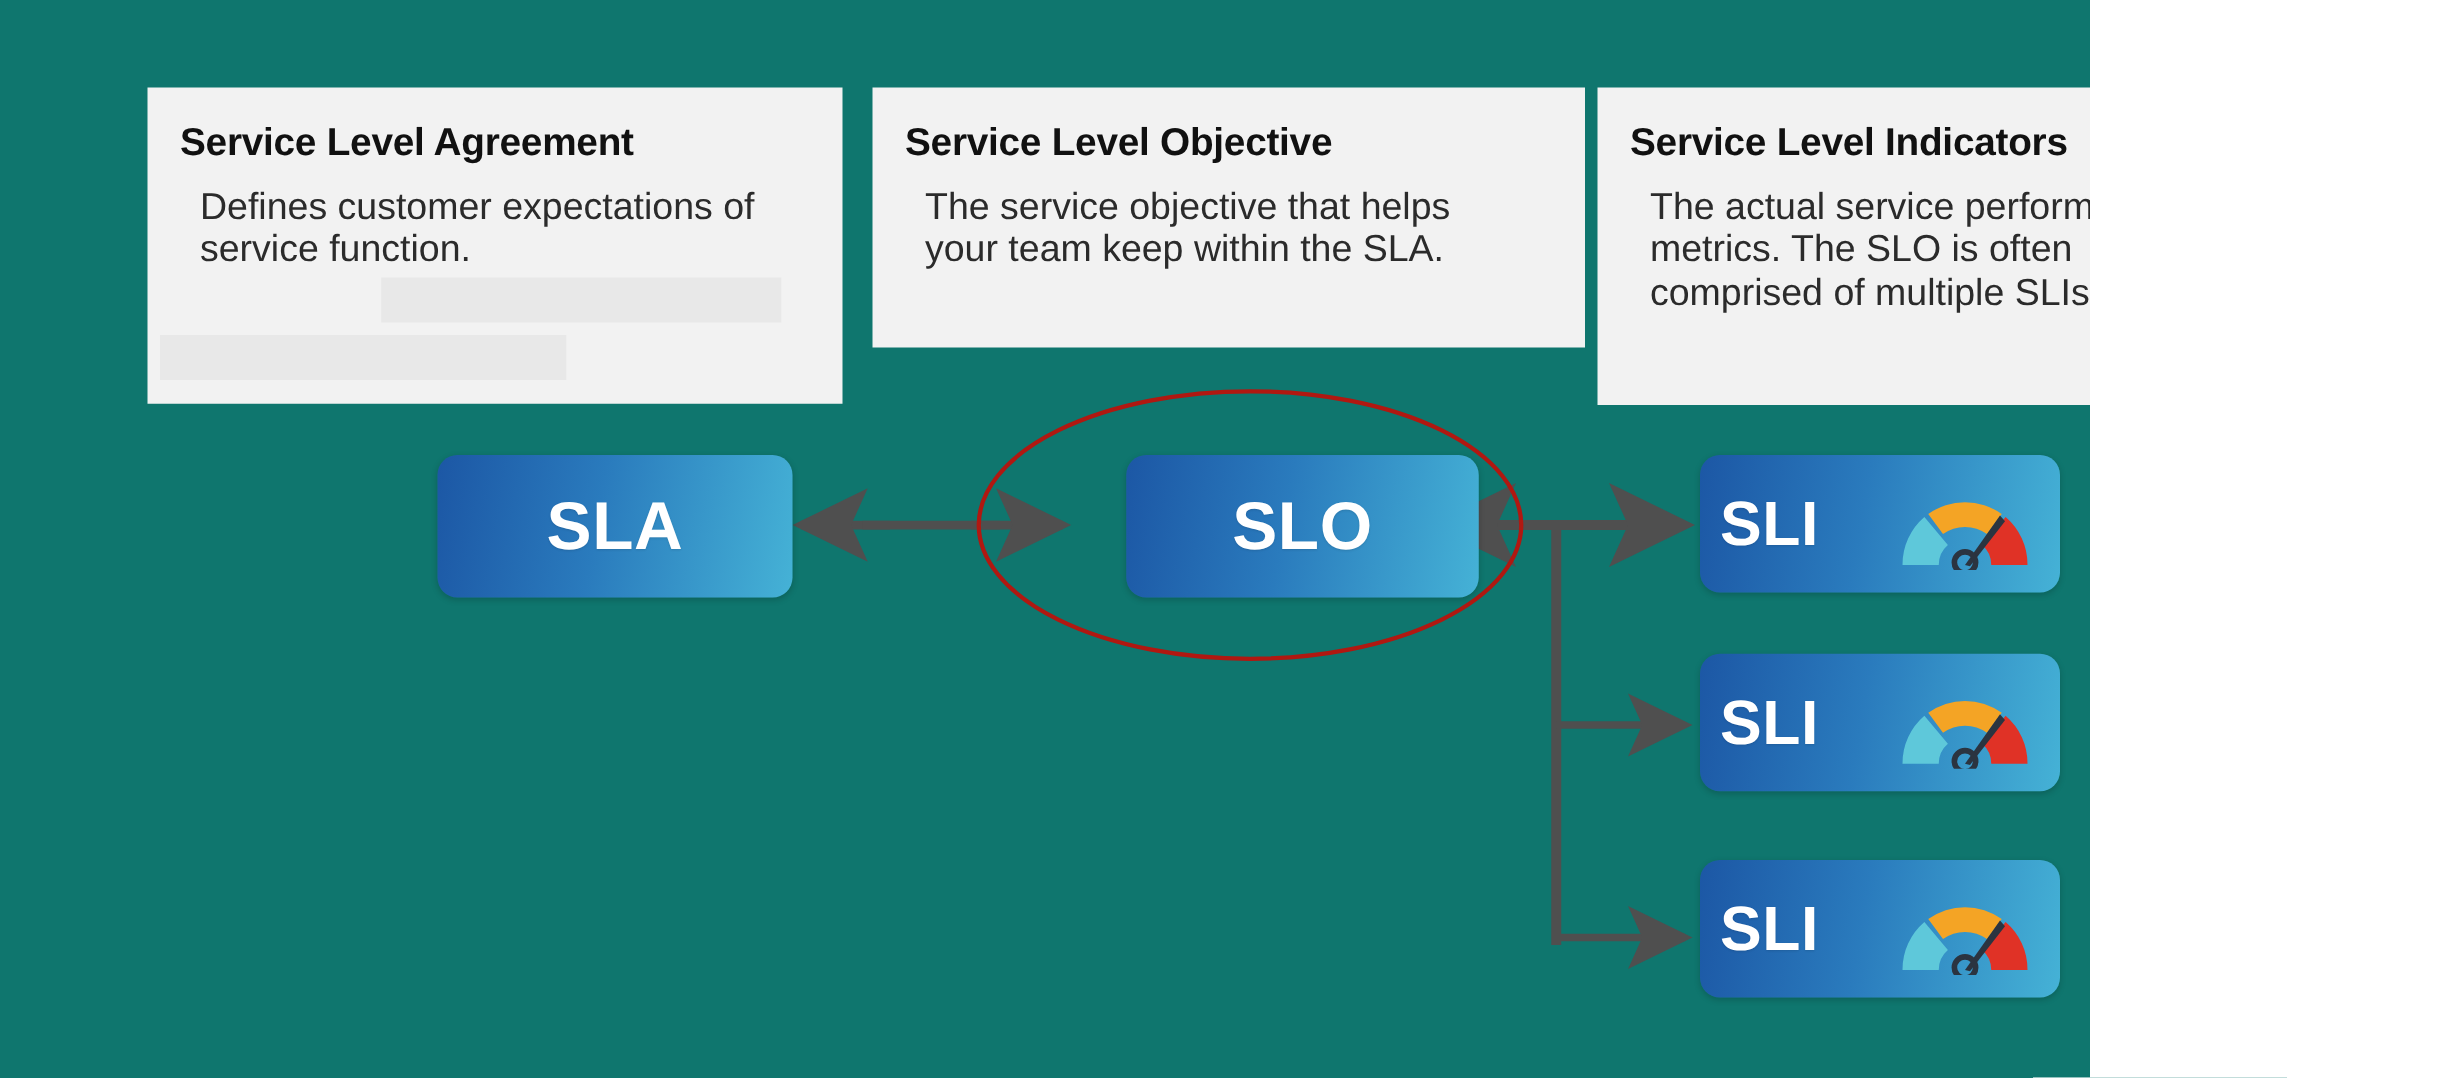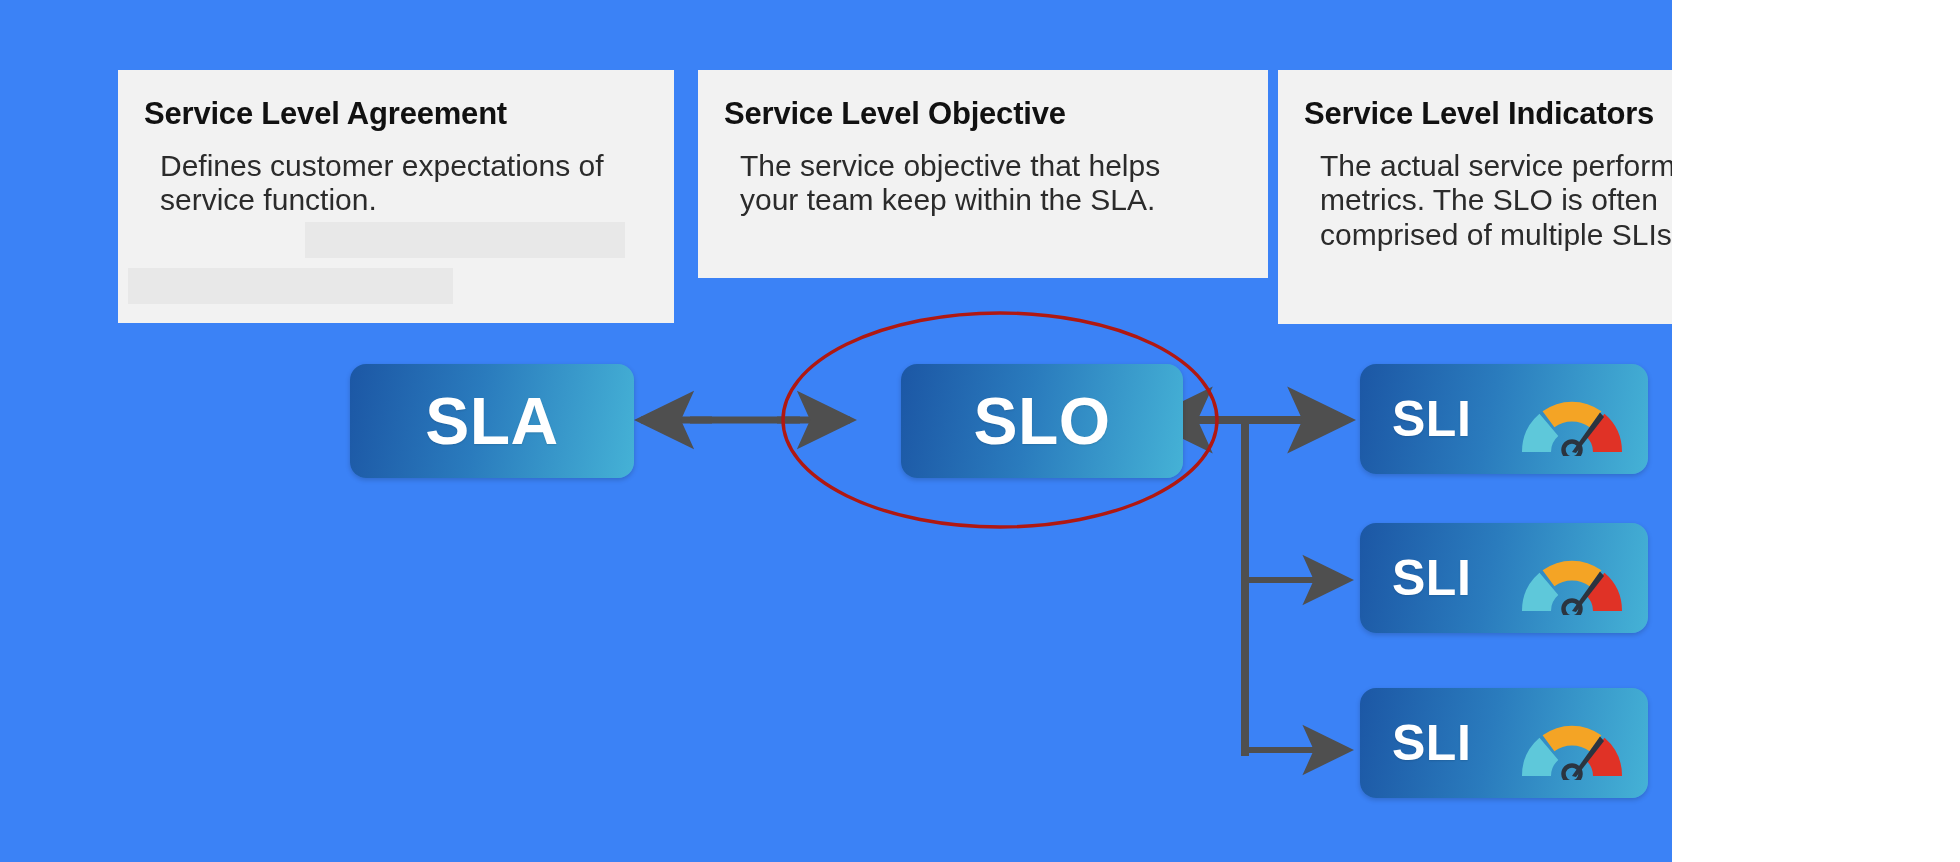--- a/index.html
+++ b/index.html
@@ -9,21 +9,21 @@
     background: #ffffff;
   }
   body {
     font-family: "Liberation Sans", sans-serif;
     -webkit-font-smoothing: antialiased;
   }
   #canvas {
     position: relative;
     width: 1672px;
     height: 862px;
-    background: #3b82f6;
+    background: #0f766e;
     overflow: hidden;
     text-decoration: underline;
   }
 
   
   .card {
     position: absolute;
     background: #f2f2f2;
     box-sizing: border-box;
     padding: 26px 26px 18px 26px;
@@ -60,39 +60,39 @@
   .node {
     position: absolute;
     border-radius: 16px;
     background: linear-gradient(100deg, #1c57a5 0%, #2a7bbd 45%, #45b2d6 100%);
     box-shadow: 0 2px 5px rgba(0,0,0,0.18);
     display: flex;
     align-items: center;
     box-sizing: border-box;
   }
   .node-label {
-    font-size: 66px;
+    font-size: 54px;
     font-weight: bold;
     color: #ffffff;
     letter-spacing: 0.5px;
     line-height: 1;
     text-shadow: 0 1px 2px rgba(0,0,0,0.12);
   }
   .node-sla {
     left: 350px; top: 364px; width: 284px; height: 114px;
     justify-content: center;
   }
   .node-slo {
     left: 901px; top: 364px; width: 282px; height: 114px;
     justify-content: center;
   }
   .node-sli {
     left: 1360px; width: 288px; height: 110px;
     justify-content: flex-start;
-    padding-left: 32px;
+    padding-left: 16px;
   }
   .node-sli-1 { top: 364px; }
   .node-sli-2 { top: 523px; }
   .node-sli-3 { top: 688px; }
   .node-sli .node-label { font-size: 50px; }
 
   .gauge-wrap {
     position: absolute;
     right: 18px;
     top: 50%;

